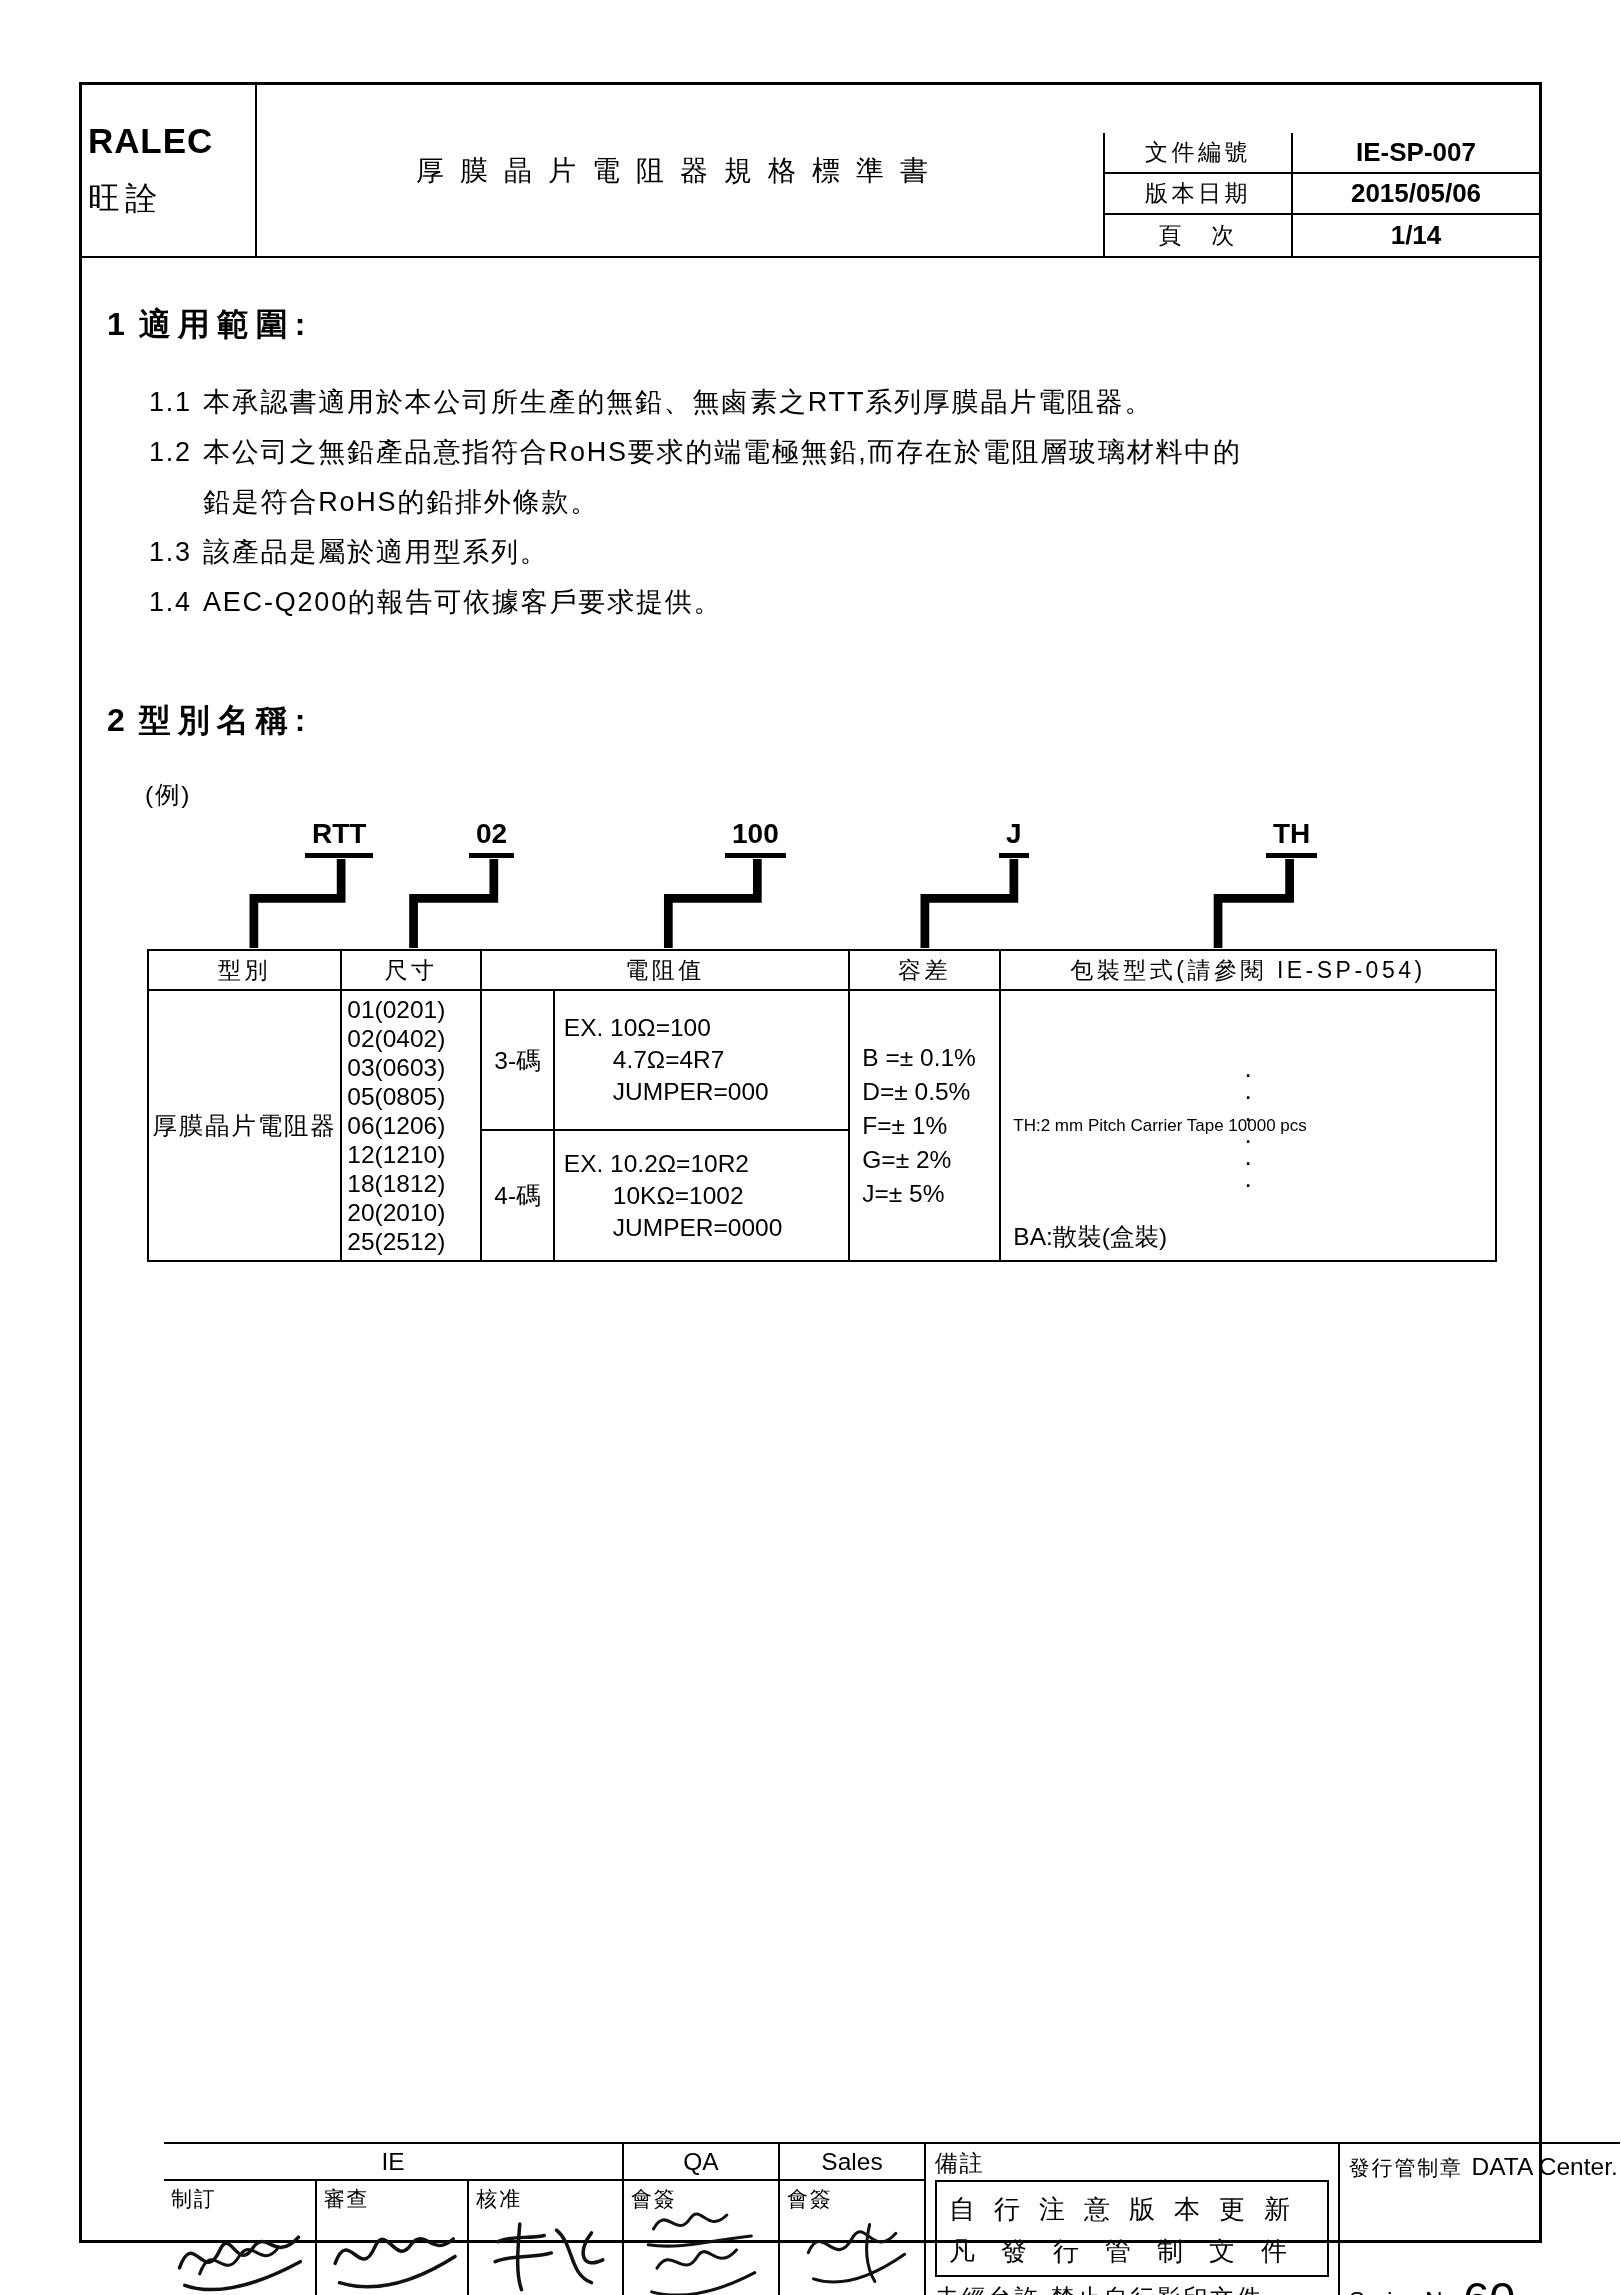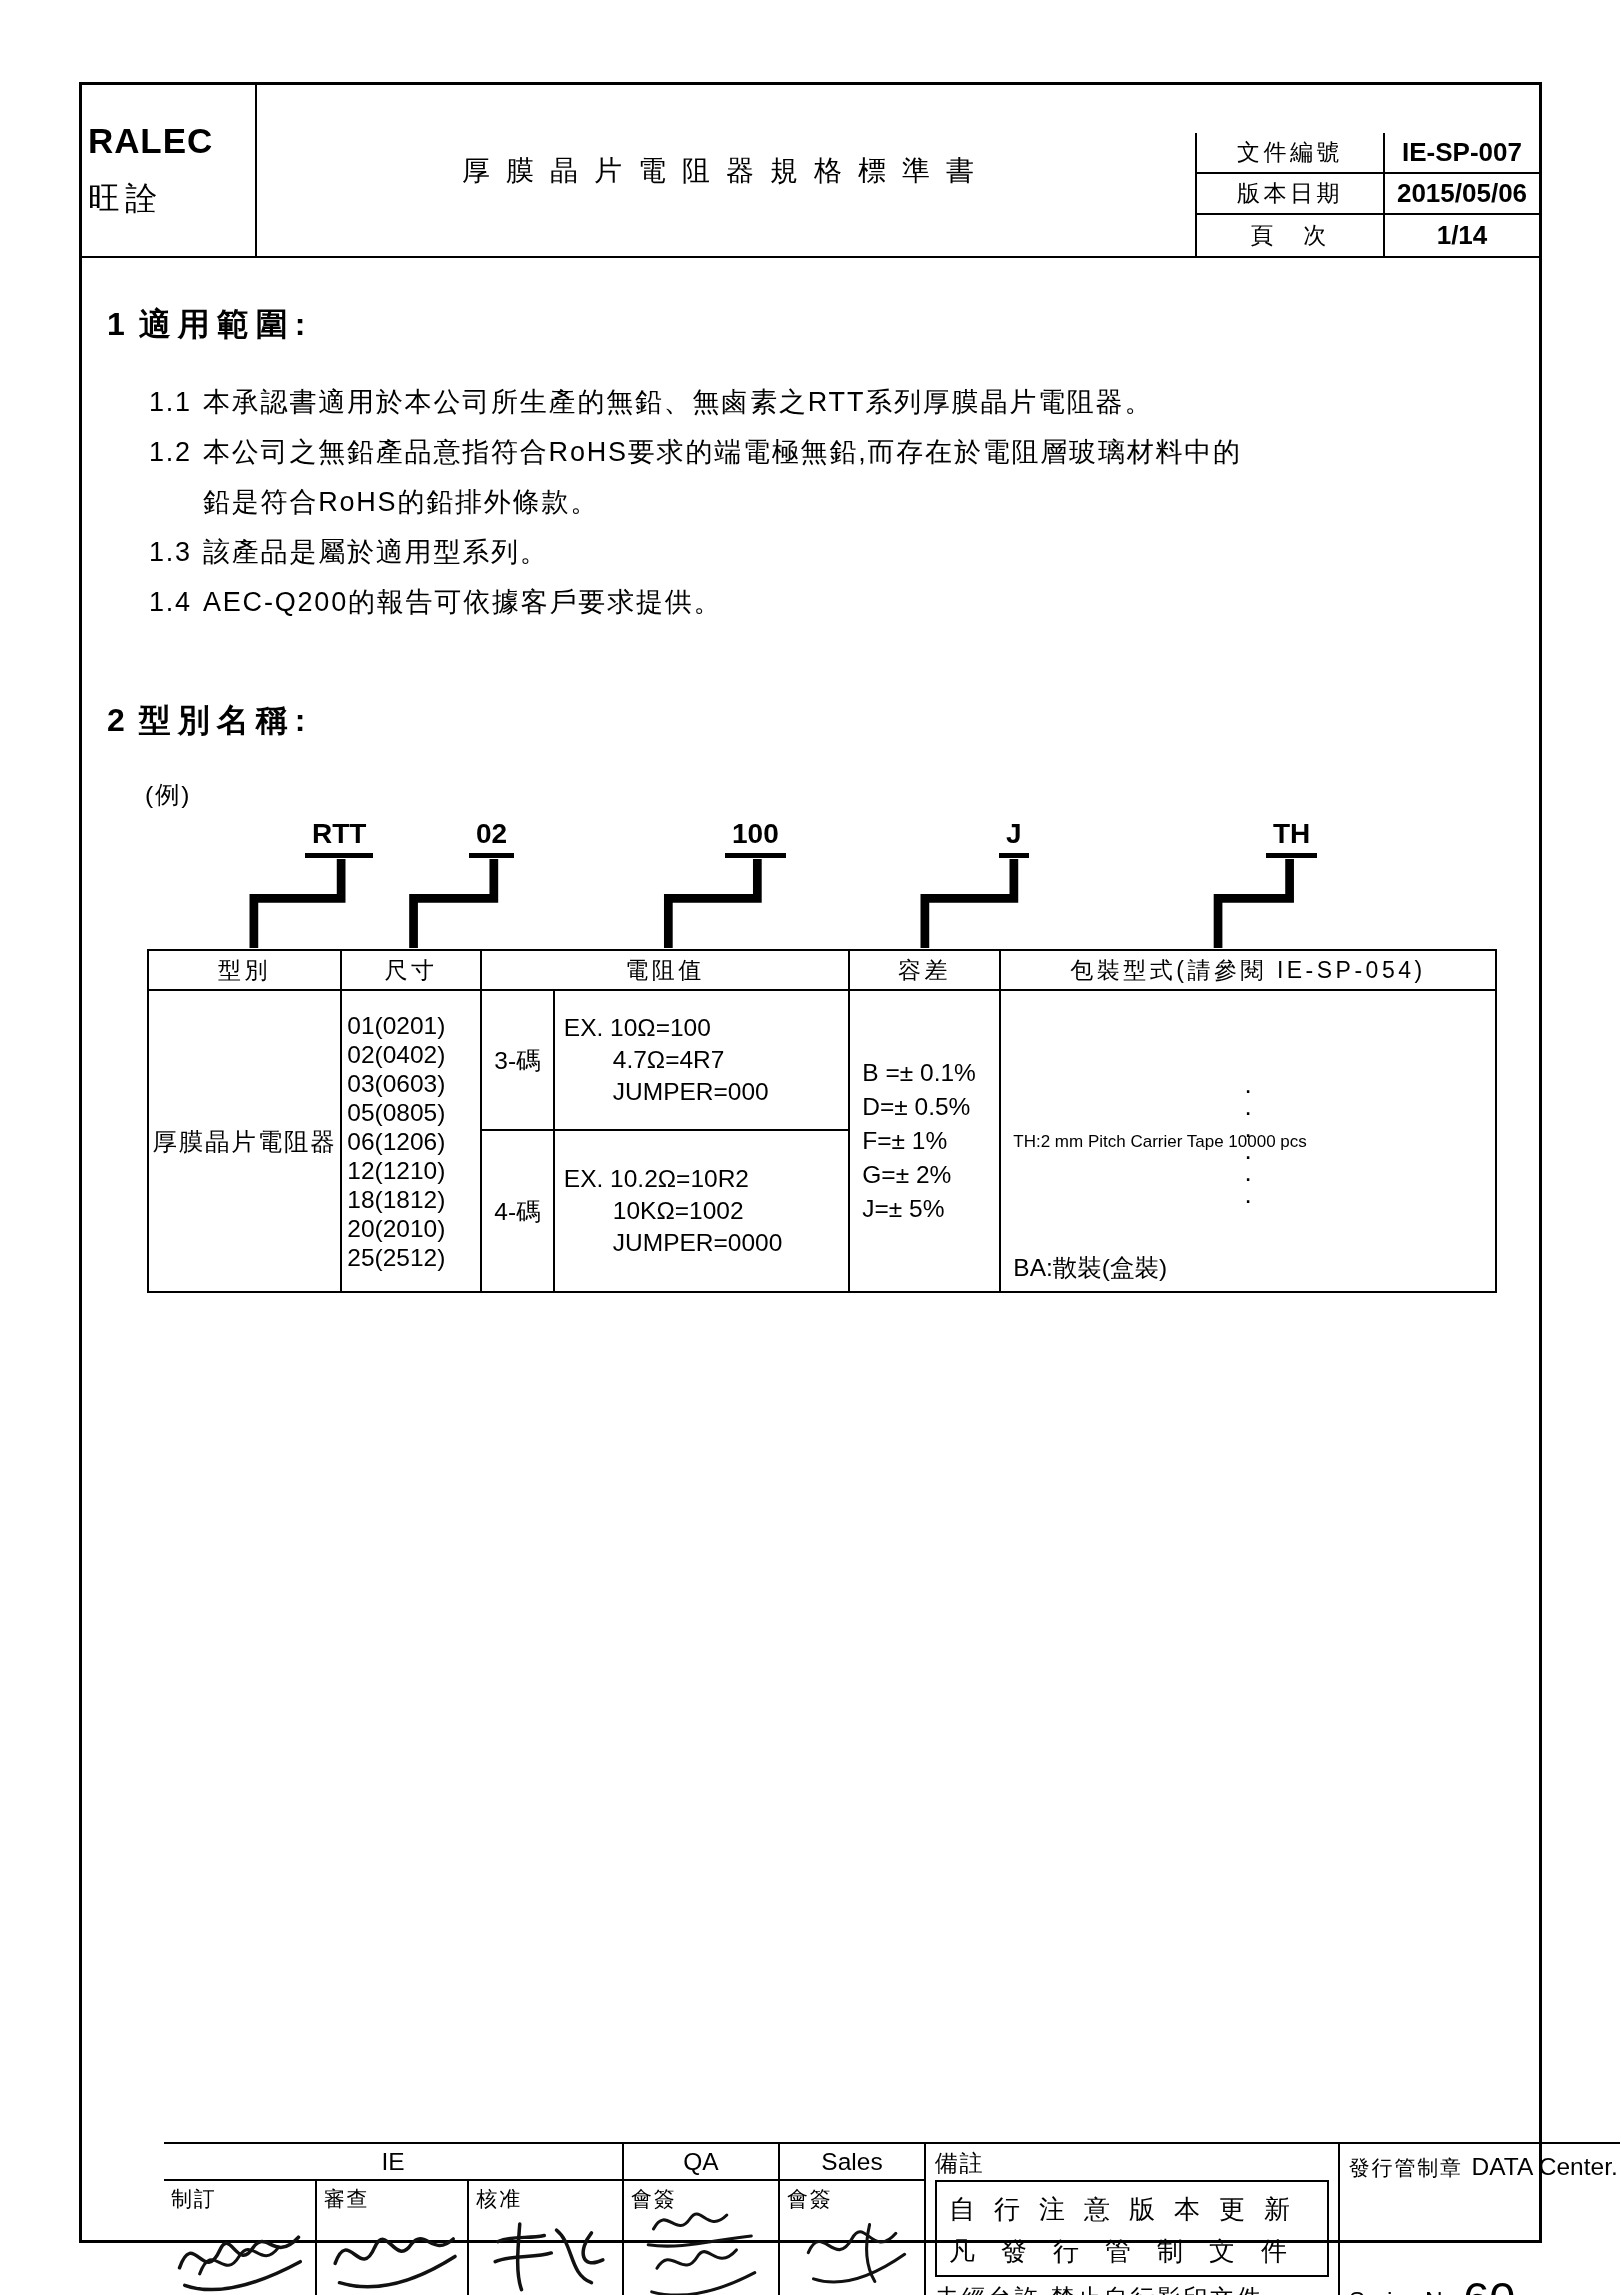--- a/index.html
+++ b/index.html
@@ -9,21 +9,21 @@
 
   
   .outer { position:absolute; left:79px; top:82px; width:1463px; height:2161px; border:3.5px solid #000; }
 
   
   .header { position:absolute; top:0; left:0; right:0; height:173px; border-bottom:2.6px solid #000; display:flex; }
   .logo-cell { width:175px; border-right:2.6px solid #000; display:flex; flex-direction:column; justify-content:center; padding-left:6px; }
   .logo-en { font-size:35px; font-weight:bold; letter-spacing:0.9px; }
   .logo-cn { font-size:32px; margin-top:16px; letter-spacing:5.3px; }
   .title-cell { flex:1; display:flex; align-items:center; justify-content:center; font-size:28px; letter-spacing:16px; padding-left:0; }
-  .info-cells { width:344px; border-left:2.6px solid #000; display:grid; grid-template-columns:188px 1fr; grid-template-rows:1fr 1fr 1fr;margin-top:48px; }
+  .info-cells { width:436px; border-left:2.6px solid #000; display:grid; grid-template-columns:188px 1fr; grid-template-rows:1fr 1fr 1fr;margin-top:48px; }
   .info-label { border-right:2.6px solid #000; border-bottom:2.6px solid #000; display:flex; align-items:center; justify-content:center; font-size:23px; letter-spacing:3.5px; }
   .info-value { border-bottom:2.6px solid #000; display:flex; align-items:center; justify-content:center; font-size:26px; font-weight:bold; }
   .info-label.last, .info-value.last { border-bottom:none; }
 
   
   .sec-heading { position:absolute; left:107px; display:flex; align-items:baseline; font-weight:bold; }
   .sec-heading .sec-num { font-size:32px; margin-right:14px; }
   .sec-heading .sec-title { font-size:32px; letter-spacing:7px; }
   .s1 { top:303px; }
   .s2 { top:699px; }
@@ -44,21 +44,21 @@
   .spec-table { position:absolute; left:147px; top:949px; border-collapse:collapse; table-layout:fixed; }
   .spec-table td { border:2.6px solid #000; font-size:24.5px; vertical-align:middle; }
   .spec-table td.ht { height:40px; text-align:center; font-size:23px; letter-spacing:3.5px; padding:0 3.5px; }
   .cell-type { text-align:center; font-size:23px; letter-spacing:1.8px; }
   .cell-size { padding-left:5.3px; line-height:29px; font-size:24px; }
   .cell-code { text-align:center; }
   .cell-ex { padding-left:8.8px; line-height:32px; }
   .cell-ex .exline { display:block; }
   .cell-ex .exline + .exline { padding-left:49px; }
   .row-3 td { height:140px; }
-  .row-4 td { height:162px; }
+  .row-4 td { height:131px; }
   .cell-tol { padding-left:12.3px; line-height:34px; }
   .cell-pack { position:relative; vertical-align:top; padding:8.8px 7px 7px 12.3px; }
   .pack-th { font-size:17px; }
   .pack-dots { position:absolute; left:0; right:0; top:48px; bottom:53px; display:flex; align-items:center; justify-content:center;
                white-space:pre-line; font-size:26px; line-height:22px; text-align:center; }
   .pack-ba { position:absolute; left:12.3px; bottom:7px; font-size:24.5px; }
 
   
   .footer { position:absolute; left:82px; top:2057px; width:1456px; height:182px; border-top:2.6px solid #000; display:flex; }
   .fc { border-right:2.6px solid #000; position:relative; }

